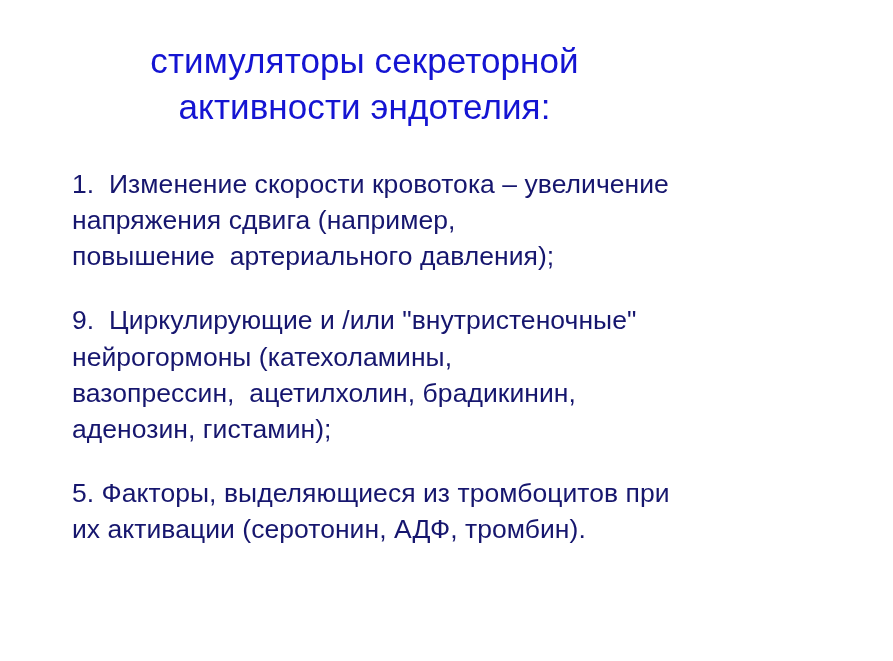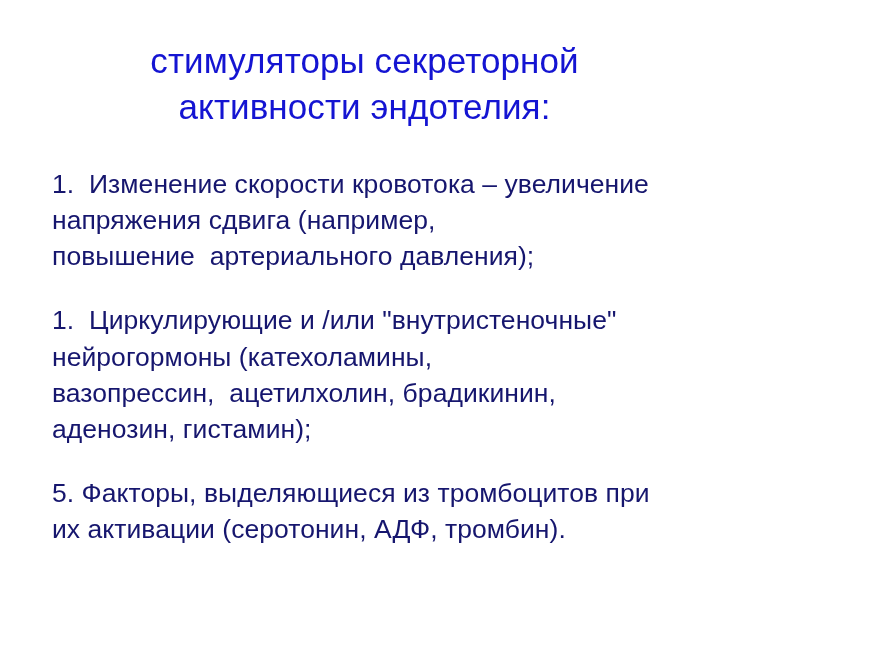--- a/index.html
+++ b/index.html
@@ -24,20 +24,21 @@
     font-size: 35px;
     line-height: 1.32;
     text-align: center;
     font-weight: normal;
     margin: 0;
     padding: 38px 58px 0 58px;
     letter-spacing: 0.1px;
   }
   .body-block {
     padding: 36px 46px 0 52px;
+    margin-left: 20px;
   }
   .para {
     color: #16166e;
     font-size: 26.5px;
     line-height: 1.36;
     margin: 0 0 28px 0;
     white-space: pre-wrap;
     letter-spacing: 0.05px;
   }
   .para:last-child {
@@ -47,18 +48,18 @@
 </head>
 <body>
 
 <div class="slide">
 
   <h1 class="slide-title">стимуляторы секреторной активности эндотелия:</h1>
 
   <div class="body-block">
     <p class="para">1.  Изменение скорости кровотока – увеличение напряжения сдвига (например,
 повышение  артериального давления);</p>
-    <p class="para">1.  Циркулирующие и /или "внутристеночные" нейрогормоны (катехоламины,
+    <p class="para">9.  Циркулирующие и /или "внутристеночные" нейрогормоны (катехоламины,
 вазопрессин,  ацетилхолин, брадикинин, аденозин, гистамин);</p>
     <p class="para">5. Факторы, выделяющиеся из тромбоцитов при их активации (серотонин, АДФ, тромбин).</p>
   </div>
 
 </div>
 
 </body></html>

